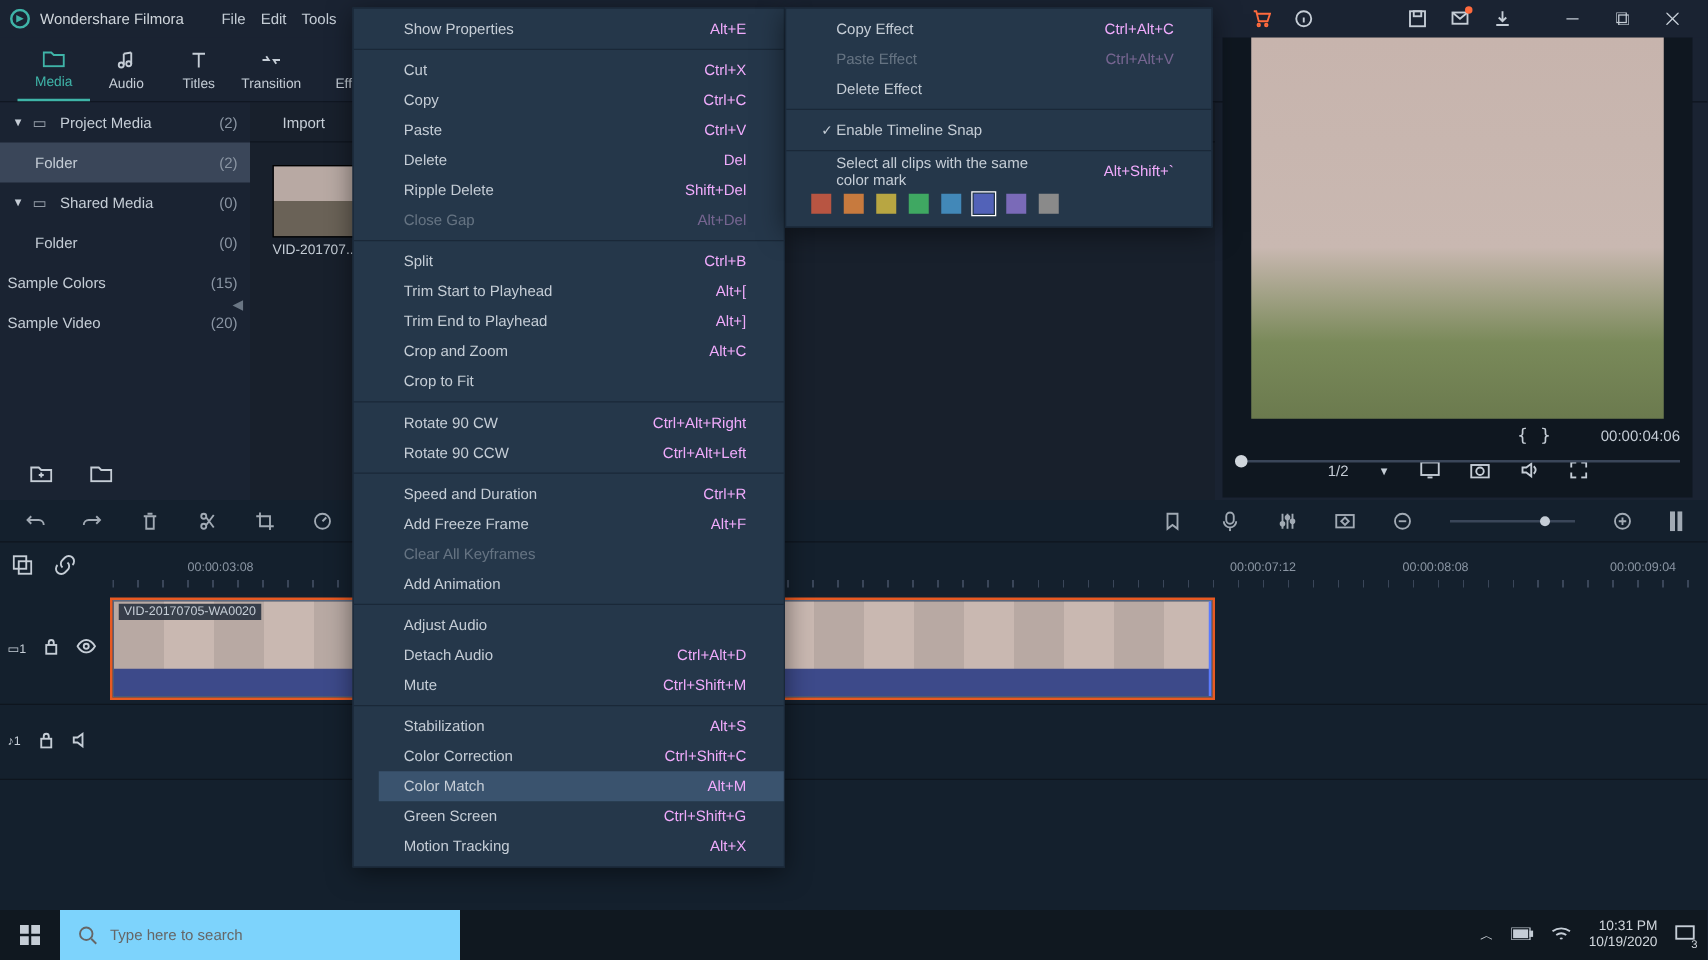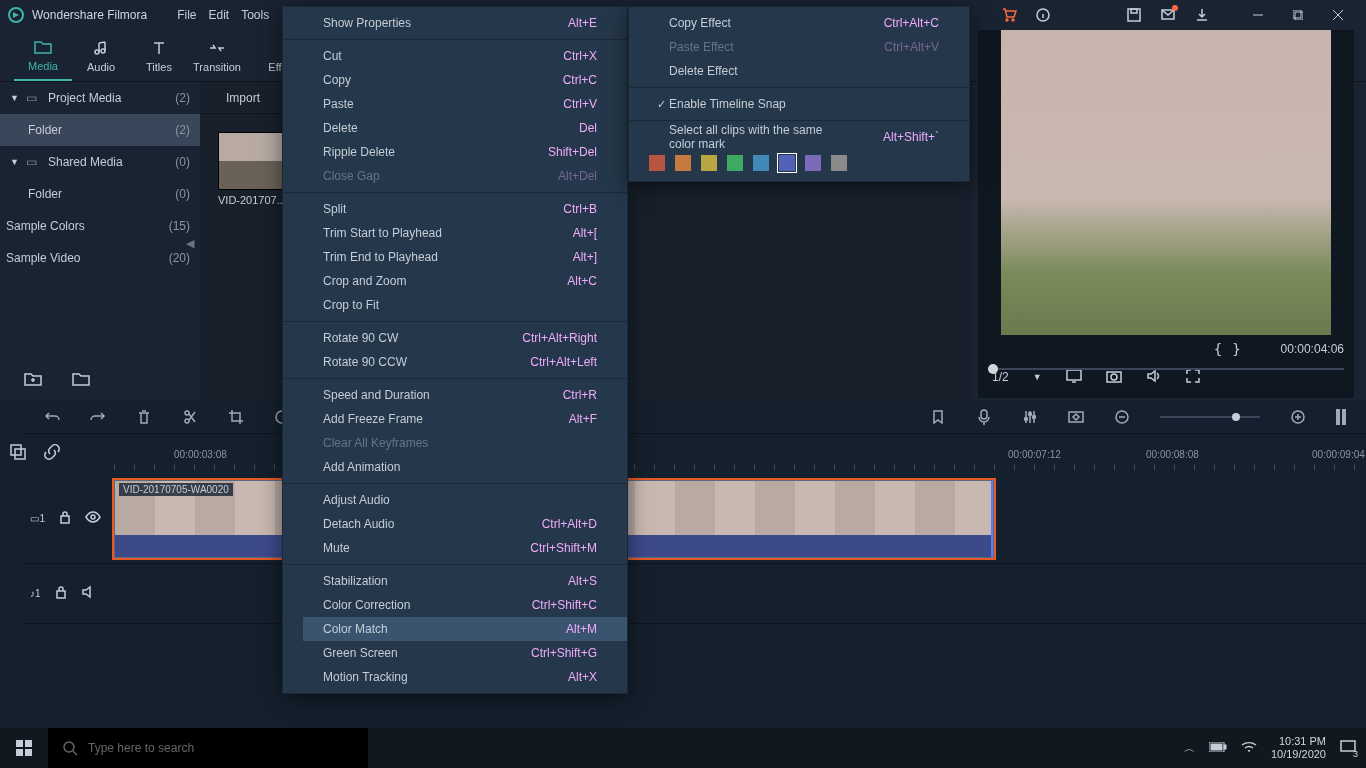--- a/index.html
+++ b/index.html
@@ -43,24 +43,24 @@
 .thumb { position: absolute; top: 50px; left: 18px; width: 78px; }
 .thumb .img { width: 78px; height: 58px; background: linear-gradient(#b8a9a3 50%, #6a6257 50%); border:1px solid #000;}
 .thumb .cap { font-size: 11px; margin-top: 4px; text-align: left; }
 
 
 .preview { position: absolute; top: 30px; right: 12px; width: 376px; height: 368px; background: #0f1720; }
 .preview .video { width: 330px; height: 305px; margin: 0 auto; background: linear-gradient(#c7b4ad 0%, #c9b8b1 55%, #7a8a5a 80%, #6b7a4e 100%); position: relative; }
 .preview .ctrlrow { height: 28px; display: flex; align-items: center; padding: 0 10px; gap: 10px; justify-content: flex-end;}
 .preview .ctrlrow .brace { font-family: monospace; font-size: 14px; }
 .preview .tc { font-size: 12px; color: #c5cdd6; }
-.preview .ctrlrow2 { height: 28px; display: flex; align-items: center; justify-content: flex-start; gap: 24px; padding: 0 14px;}
-
-
-.timeline { position: absolute; top: 400px; left: 0; width: 1366px; height: 330px; background: #14202d; padding-left: 24px; }
+.preview .ctrlrow2 { height: 28px; display: flex; align-items: center; justify-content: center; gap: 24px; padding: 0 14px;}
+
+
+.timeline { position: absolute; top: 400px; left: 0; width: 1366px; height: 330px; background: #14202d; }
 .tl-toolbar { height: 34px; display: flex; align-items: center; gap: 30px; padding: 0 20px; border-bottom: 1px solid #0e151e;}
 .tl-toolbar .ico { width: 16px; height: 16px; cursor: pointer; opacity: .8; display:flex; align-items:center; justify-content:center;}
 .tl-toolbar .spacer { flex: 1; }
 .tl-toolbar .slider { width: 100px; height: 2px; background: #3a4659; position: relative; }
 .tl-toolbar .slider::after { content:''; position:absolute; right:20px; top:-3px; width:8px; height:8px; border-radius:50%; background:#c5cdd6;}
 
 .tl-ruler { height: 40px; display: flex; align-items: center; padding-left: 90px; position: relative; }
 .tl-ruler .tcmark { position: absolute; font-size: 10px; color: #8a95a3; }
 .tl-ruler .ticks { position:absolute; left:90px; right:0; bottom:4px; height:6px; background: repeating-linear-gradient(90deg, #3a4659 0 1px, transparent 1px 20px);}
 
@@ -91,21 +91,21 @@
 .colorbox { width:16px; height:16px; }
 .colorbox.sel { outline:1px solid #fff; outline-offset:1px;}
 
 
 .scrub { position:absolute; left:10px; right:10px; top:338px; height:2px; background:#3a4659;}
 .scrub .dot { position:absolute; left:0; top:-4px; width:10px; height:10px; border-radius:50%; background:#d0d6dc;}
 
 
 .taskbar { position: absolute; bottom: 0; left: 0; width: 1366px; height: 40px; background: #101820; display: flex; align-items: center; }
 .taskbar .start { width: 48px; height: 40px; display: flex; align-items: center; justify-content: center; }
-.taskbar .search { flex: 0 0 320px; height: 40px; background: #000000; display: flex; align-items: center; padding: 0 14px; color: #666; gap: 10px;}
+.taskbar .search { flex: 0 0 320px; height: 40px; background: #7dd3fc; display: flex; align-items: center; padding: 0 14px; color: #666; gap: 10px;}
 .taskbar .tray { margin-left: auto; display: flex; align-items: center; gap: 14px; padding-right: 10px; color: #d0d6dc; font-size: 11px;}
 .taskbar .clock { text-align: right; line-height: 1.2; }
 
 .notif-dot { position:absolute; top:-2px; right:-2px; width:6px; height:6px; background:#ff6a3d; border-radius:50%;}
 </style>
 </head>
 <body>
 
 <div class="titlebar">
   <div class="logo">

